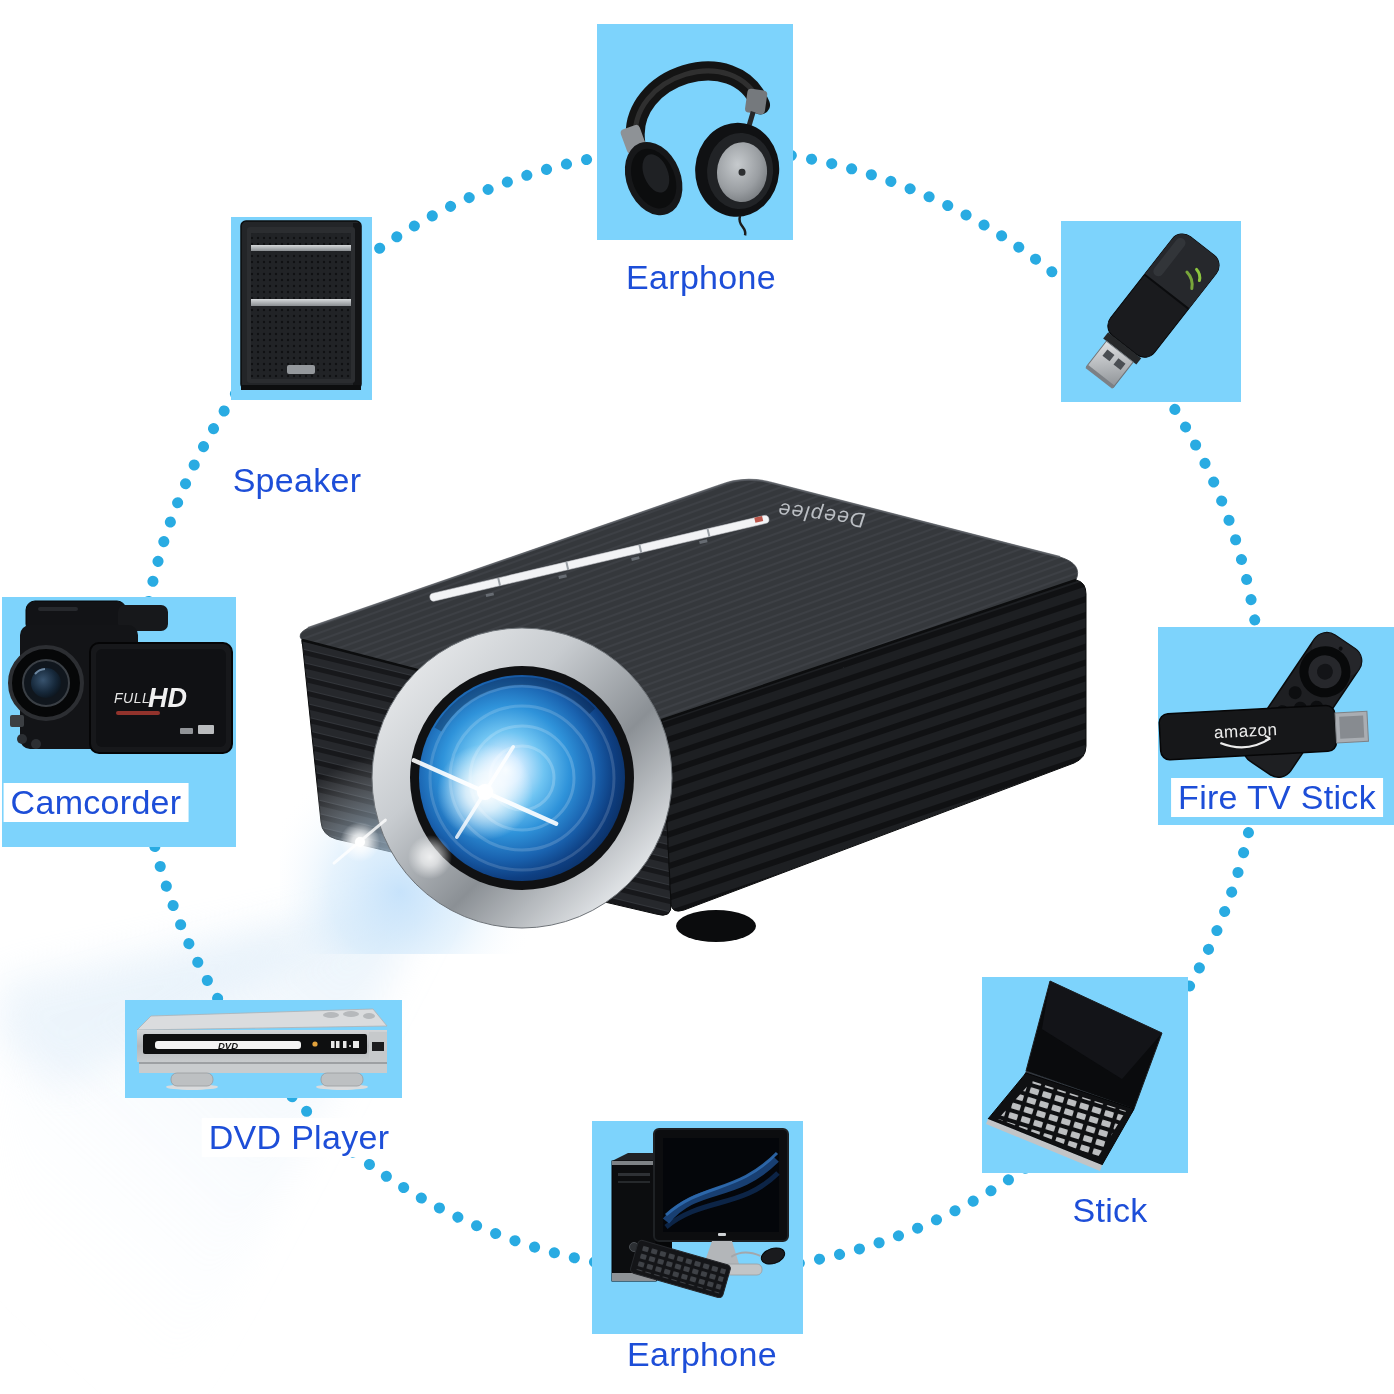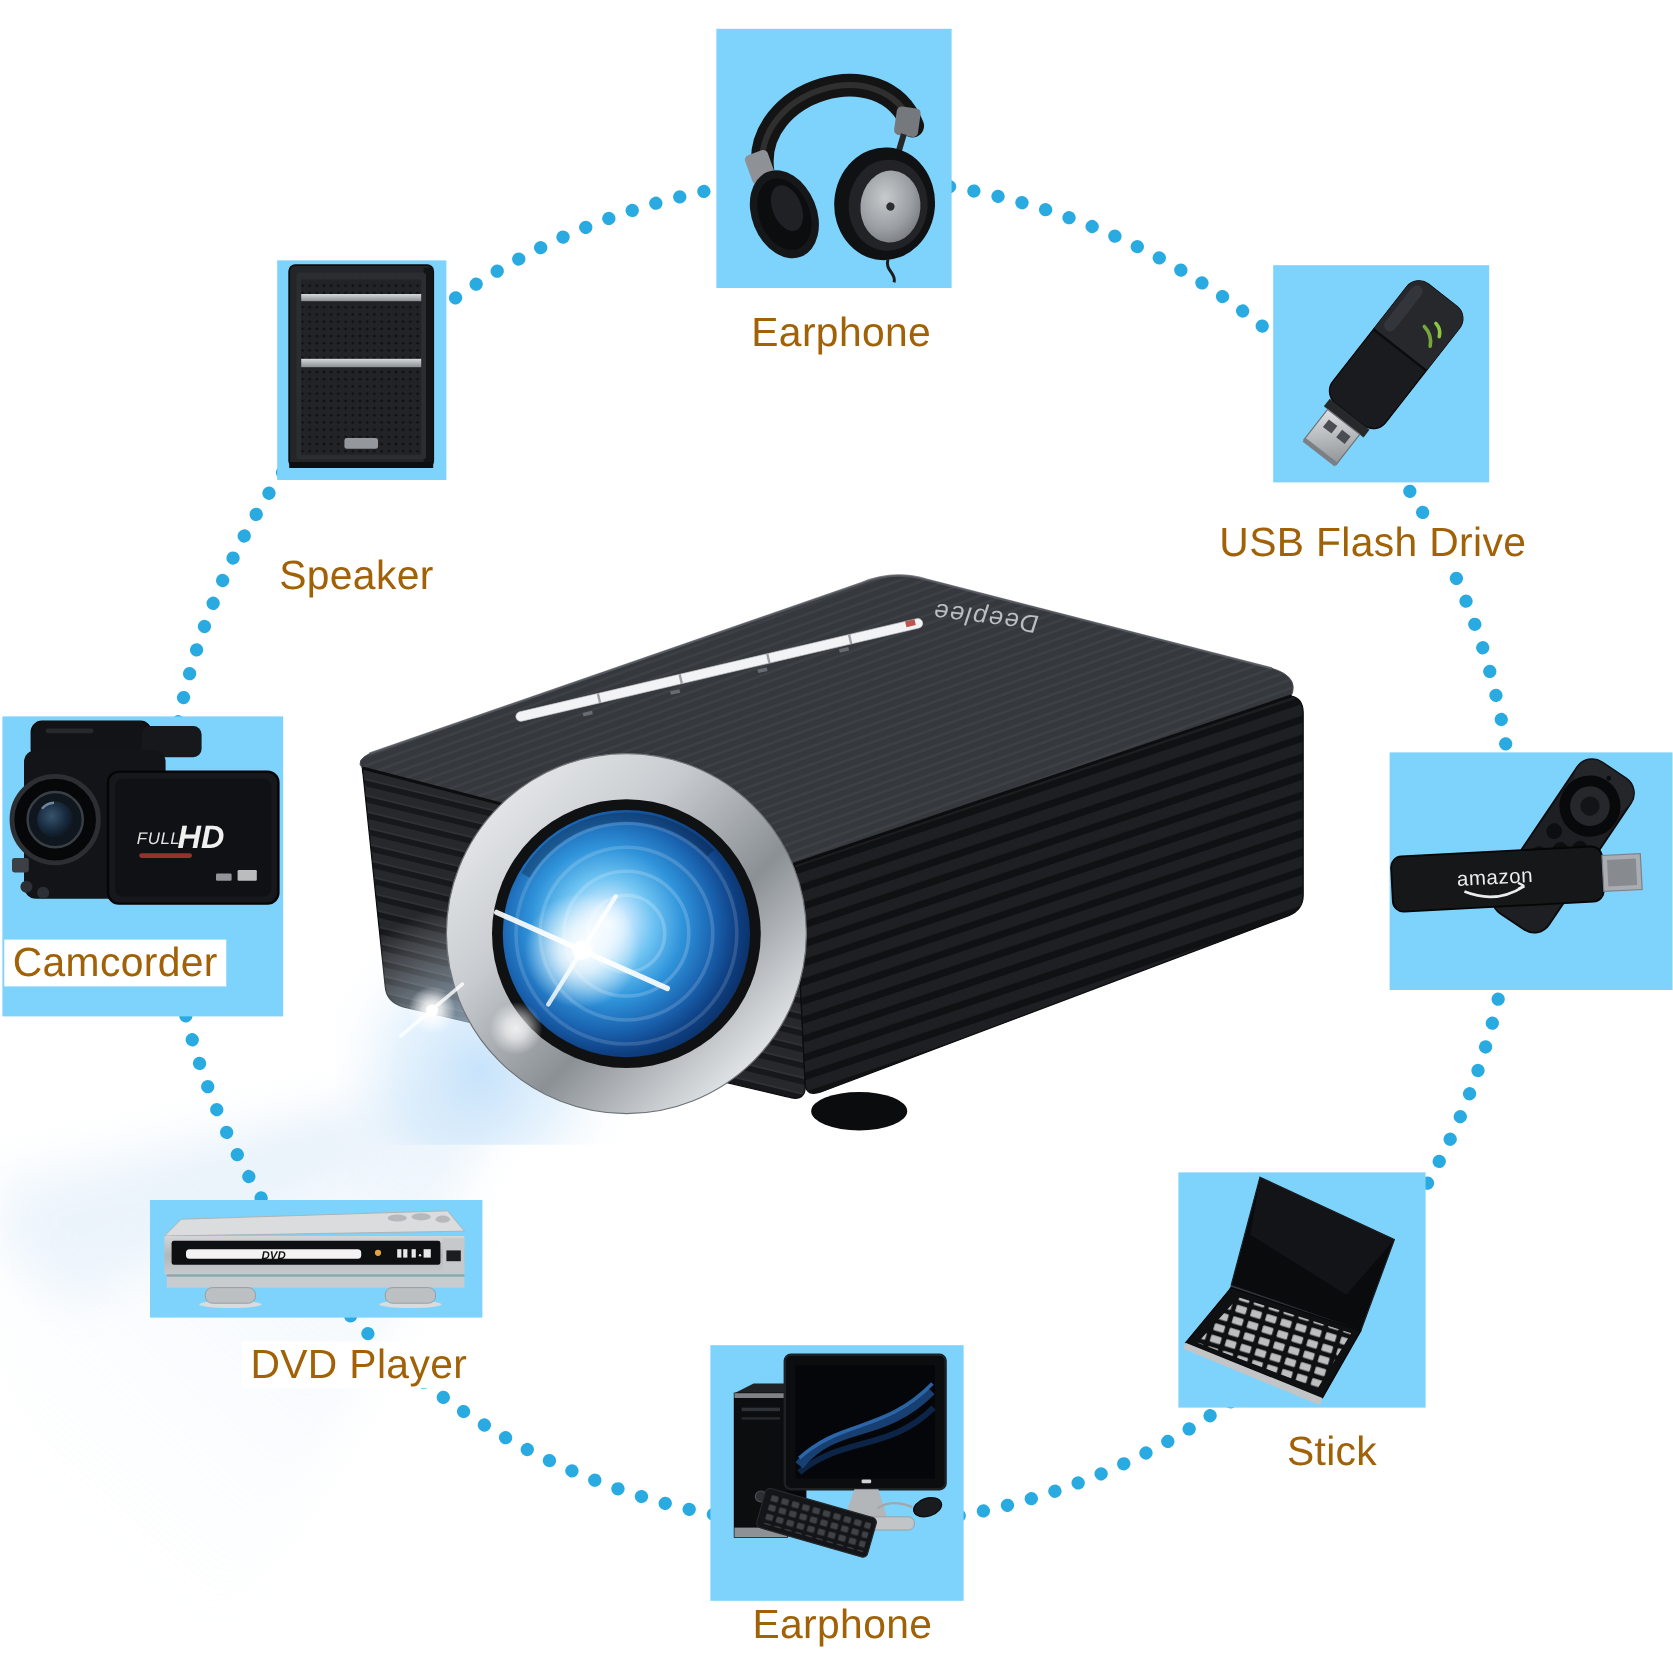--- a/index.html
+++ b/index.html
@@ -1,21 +1,21 @@
 <!DOCTYPE html>
 <html><head>
 <meta charset="utf-8">
 <style>
   html,body{margin:0;padding:0;background:#fff;}
   body{width:1394px;height:1394px;font-family:"Liberation Sans", sans-serif;}
   .stage{position:relative;width:1394px;height:1394px;background:#ffffff;overflow:hidden;}
   .base-svg{position:absolute;left:0;top:0;z-index:1;}
   .dev{position:absolute;background:#7dd3fc;z-index:2;}
   .dev svg{display:block;}
-  .label{position:absolute;transform:translateX(-50%);z-index:4;font-size:34px;color:#a16207;
+  .label{position:absolute;transform:translateX(-50%);z-index:4;font-size:34px;color:#1d4ed8;
          background:#ffffff;padding:1px 7px;white-space:nowrap;letter-spacing:.3px;line-height:1.1;}
   
   .d-earphone{left:597px;top:24px;width:196px;height:216px;}
   .d-speaker{left:231px;top:217px;width:141px;height:183px;}
   .d-usb{left:1061px;top:221px;width:180px;height:181px;}
   .d-camcorder{left:2px;top:597px;width:234px;height:250px;}
   .d-firetv{left:1158px;top:627px;width:236px;height:198px;}
   .d-dvd{left:125px;top:1000px;width:277px;height:98px;}
   .d-laptop{left:982px;top:977px;width:206px;height:196px;}
   .d-desktop{left:592px;top:1121px;width:211px;height:213px;}
@@ -365,20 +365,20 @@
 
       <g>
         <circle cx="80" cy="380" r="20" fill="url(#pj-flare)"></circle>
         <rect x="45" y="378" width="70" height="3" rx="1.5" fill="#ffffff" opacity="0.8" transform="rotate(-40 80 380)"></rect>
         <circle cx="80" cy="380" r="5" fill="#ffffff"></circle>
       </g>
     </svg>
   </div>
 
   <div class="label l-earphone">Earphone</div>
-  <div class="label l-usb">USB Flash Drive</div>
+  <div class="label l-firetv">Fire TV Stick</div>
   <div class="label l-laptop">Stick</div>
   <div class="label l-desktop">Earphone</div>
   <div class="label l-dvd">DVD Player</div>
   <div class="label l-camcorder">Camcorder</div>
   <div class="label l-speaker">Speaker</div>
 
 </div>
 
 </body></html>

